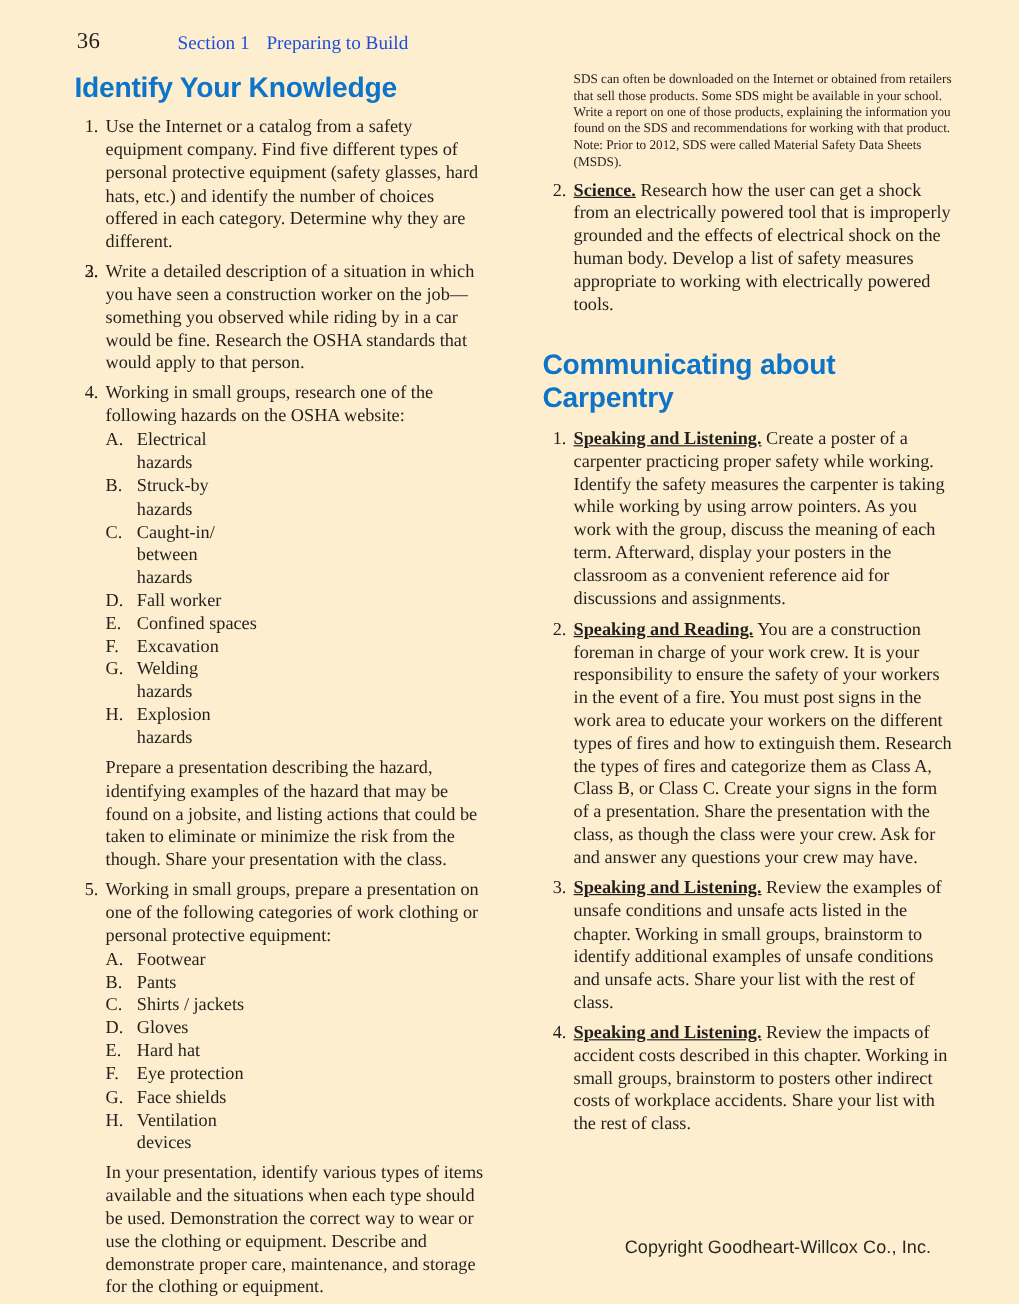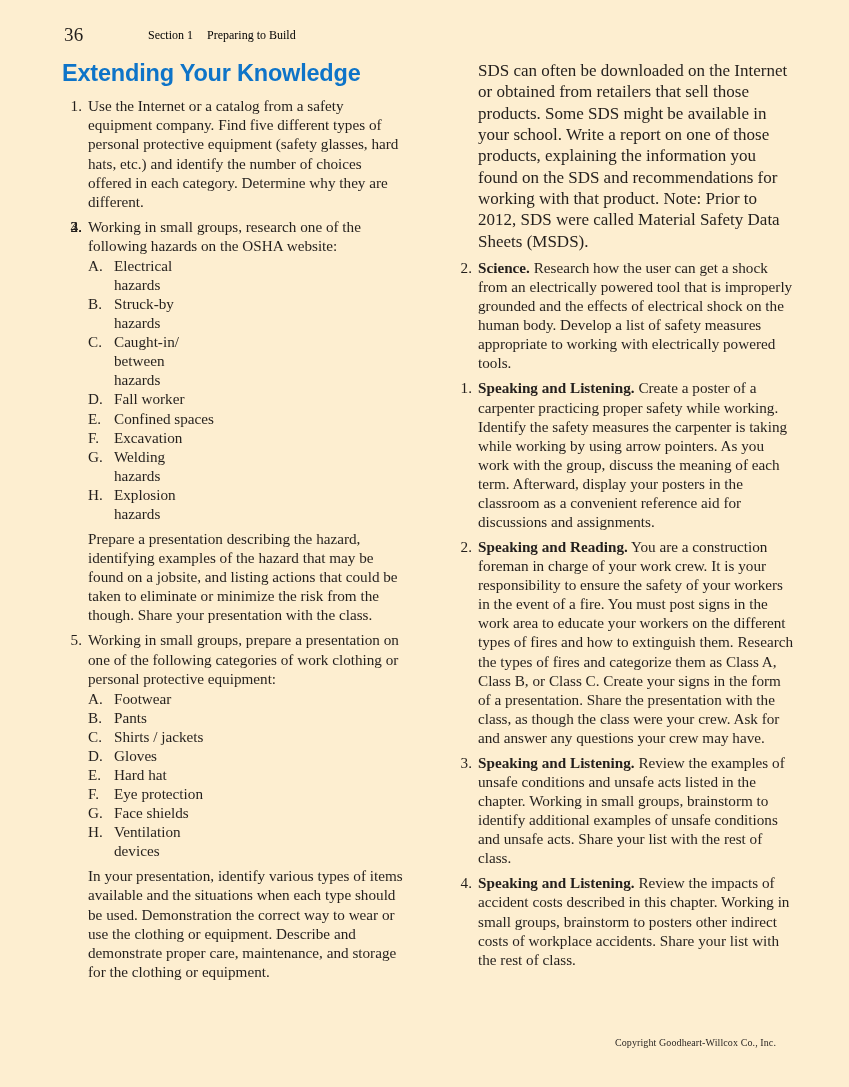--- a/index.html
+++ b/index.html
@@ -37,22 +37,22 @@
     left: 64px;
     top: 0;
     font-size: 19px;
     letter-spacing: 0.2px;
     color: #231f1c;
   }
   .runhead .sec {
     position: absolute;
     left: 148px;
     top: 4px;
-    font-size: 12px;
-    color: #000000;
+    font-size: 16px;
+    color: #1d4ed8;
   }
   .runhead .sec .secnum { margin-right: 14px; }
 
   
   .cols {
     position: absolute;
     top: 60px;
     left: 0;
     width: 849px;
   }
@@ -90,28 +90,28 @@
     line-height: 1.255;
   }
   ol.nums > li > .num {
     position: absolute;
     left: 0;
     top: 0;
     width: 20px;
     text-align: right;
     font-size: 15.2px;
   }
-  .lead { font-weight: bold; }
+  .lead { font-weight: bold; text-decoration: underline; }
   .cont {
     margin-top: 6px;
   }
   
   p.contpara {
     margin: 0 0 6px 26px;
-    font-size: 17px;
+    font-size: 11px;
     line-height: 1.255;
   }
 
   
   .sub {
     position: relative;
     margin: 1px 0 4px 0;
     width: 100%;
   }
   .sub .subcol {
@@ -133,55 +133,56 @@
     top: 0;
     width: 19px;
     text-align: left;
   }
 
   
   .copyright {
     position: absolute;
     right: 73px;
     bottom: 39px;
-    font-family: Liberation Serif, serif;
-    font-size: 10px;
+    font-family: Liberation Sans, sans-serif;
+    font-size: 15px;
     color: #2b2724;
     letter-spacing: 0.1px;
   }
 </style>
 </head>
 <body>
 
 <div class="page">
 
   <div class="runhead">
     <span class="folio">36</span>
     <span class="sec"><span class="secnum">Section 1</span><span>Preparing to Build</span></span>
   </div>
 
   <div class="cols">
 
     <div class="col col-left">
 
-      <h2 class="bluehead">Extending Your Knowledge</h2>
+      <h2 class="bluehead">Identify Your Knowledge</h2>
 
       <ol class="nums">
 
         <li>
           <span class="num">1.</span>
           <span>Use the Internet or a catalog from a safety equipment company. Find five different types of personal protective equipment (safety glasses, hard hats, etc.) and identify the number of choices offered in each category. Determine why they are different.</span>
         </li>
 
         <li>
           <span class="num">2.</span>
         </li>
 
         <li>
           <span class="num">3.</span>
+          <span>Write a detailed description of a situation in which you have seen a construction worker on the job—something you observed while riding by in a car would be fine. Research the OSHA standards that would apply to that person.</span>
         </li>
 
         <li>
           <span class="num">4.</span>
           <span>Working in small groups, research one of the following hazards on the OSHA website:</span>
           <div class="sub">
             <div class="subcol c1">
               <div class="srow"><span class="let">A.</span><span>Electrical
 hazards</span></div>
               <div class="srow"><span class="let">B.</span><span>Struck-by
@@ -229,20 +230,21 @@
     <div class="col col-right">
 
       <p class="contpara">SDS can often be downloaded on the Internet or obtained from retailers that sell those products. Some SDS might be available in your school. Write a report on one of those products, explaining the information you found on the SDS and recommendations for working with that product. Note: Prior to 2012, SDS were called Material Safety Data Sheets (MSDS).</p>
 
       <ol class="nums">
         <li>
           <span class="num">2.</span><span class="lead">Science.</span><span> Research how the user can get a shock from an electrically powered tool that is improperly grounded and the effects of electrical shock on the human body. Develop a list of safety measures appropriate to working with electrically powered tools.</span>
         </li>
       </ol>
 
+      <h2 class="bluehead two-line spaced-top"><span>Communicating about</span><br><span>Carpentry</span></h2>
 
       <ol class="nums">
         <li>
           <span class="num">1.</span><span class="lead">Speaking and Listening.</span><span> Create a poster of a carpenter practicing proper safety while working. Identify the safety measures the carpenter is taking while working by using arrow pointers. As you work with the group, discuss the meaning of each term. Afterward, display your posters in the classroom as a convenient reference aid for discussions and assignments.</span>
         </li>
         <li>
           <span class="num">2.</span><span class="lead">Speaking and Reading.</span><span> You are a construction foreman in charge of your work crew. It is your responsibility to ensure the safety of your workers in the event of a fire. You must post signs in the work area to educate your workers on the different types of fires and how to extinguish them. Research the types of fires and categorize them as Class A, Class B, or Class C. Create your signs in the form of a presentation. Share the presentation with the class, as though the class were your crew. Ask for and answer any questions your crew may have.</span>
         </li>
         <li>
           <span class="num">3.</span><span class="lead">Speaking and Listening.</span><span> Review the examples of unsafe conditions and unsafe acts listed in the chapter. Working in small groups, brainstorm to identify additional examples of unsafe conditions and unsafe acts. Share your list with the rest of class.</span>

